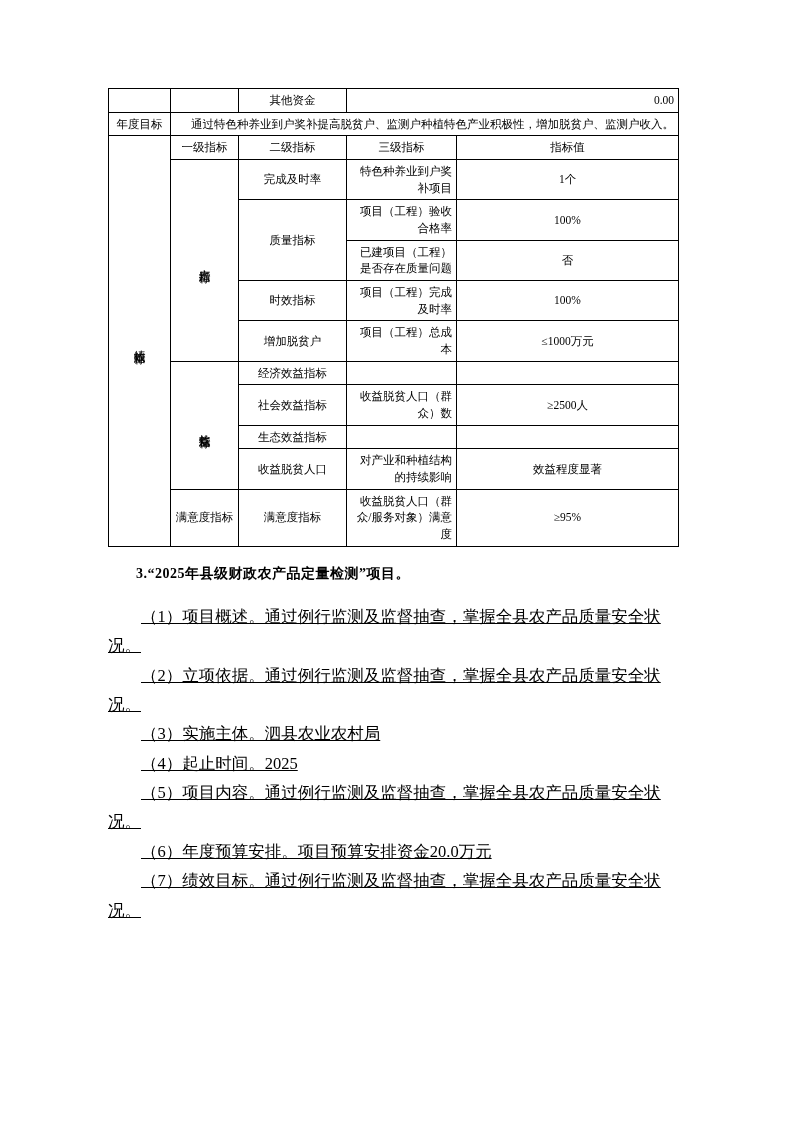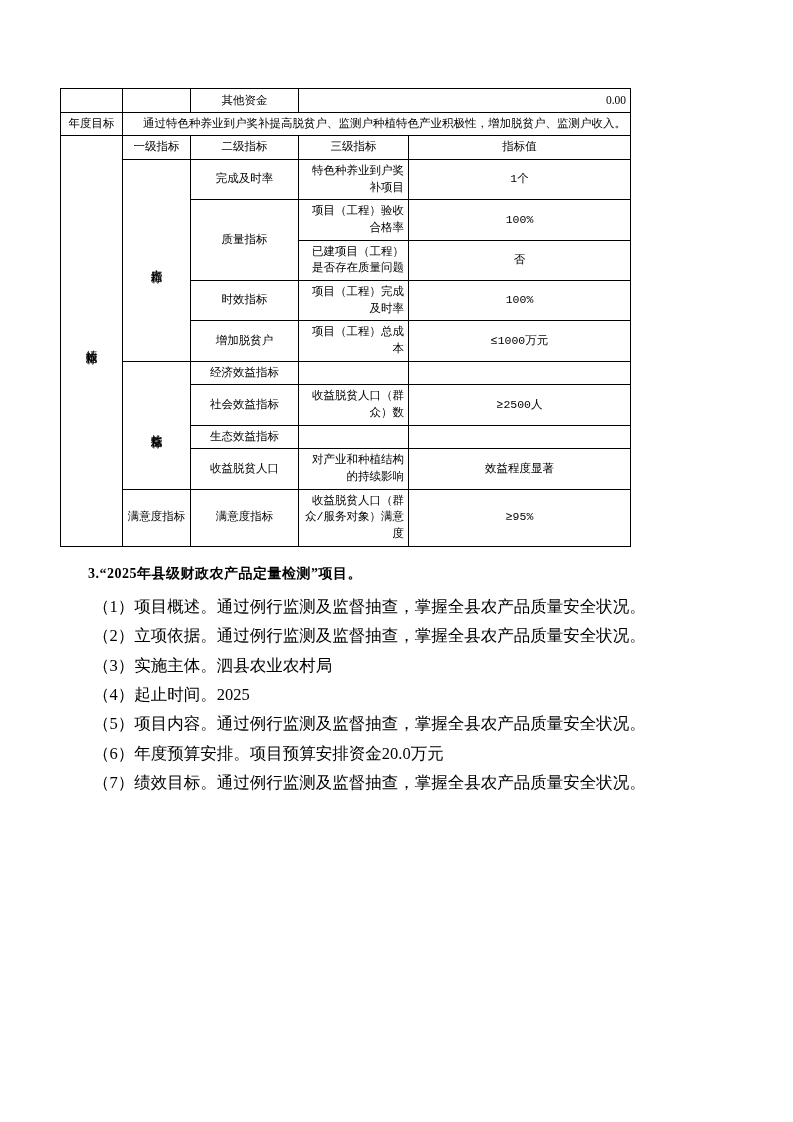--- a/index.html
+++ b/index.html
@@ -12,21 +12,21 @@
     height: 1122px;
     font-family: "Liberation Serif", "DejaVu Serif", serif;
     color: #000000;
     position: relative;
   }
   .page {
     position: relative;
     width: 793px;
     height: 1122px;
     box-sizing: border-box;
-    padding: 88px 112px 0 60px;
+    padding: 88px 112px 0 108px;
   }
   table.perf {
     border-collapse: collapse;
     width: 570px;
     table-layout: fixed;
     font-size: 11.5px;
     line-height: 1.45;
   }
   table.perf td {
     border: 1px solid #000000;
@@ -36,37 +36,37 @@
   }
   .c-center { text-align: center; }
   .c-left { text-align: right; }
   .vert {
     writing-mode: vertical-rl;
     text-orientation: upright;
     letter-spacing: 1px;
     margin: 0 auto;
     display: inline-block;
   }
-  .cell-pad { padding: 6px 5px; font-family: Liberation Mono, monospace; }
+  .cell-pad { padding: 6px 5px; }
   .body-text {
     font-size: 16.5px;
     line-height: 1.78;
     text-indent: 2em;
     margin: 0;
     font-family: "Liberation Serif", "DejaVu Serif", serif;
   }
   .heading {
     font-size: 14px;
     font-weight: bold;
     line-height: 1.8;
     margin: 14px 0 4px 0;
     text-indent: 2em;
     letter-spacing: 0.5px;
   }
-  .sec-list { margin-top: 6px; }
+  .sec-list { margin-top: 16px; text-decoration: underline; }
 </style>
 </head>
 <body>
 
 <div class="page">
 
   <table class="perf">
     <colgroup>
       <col style="width:62px">
       <col style="width:68px">

